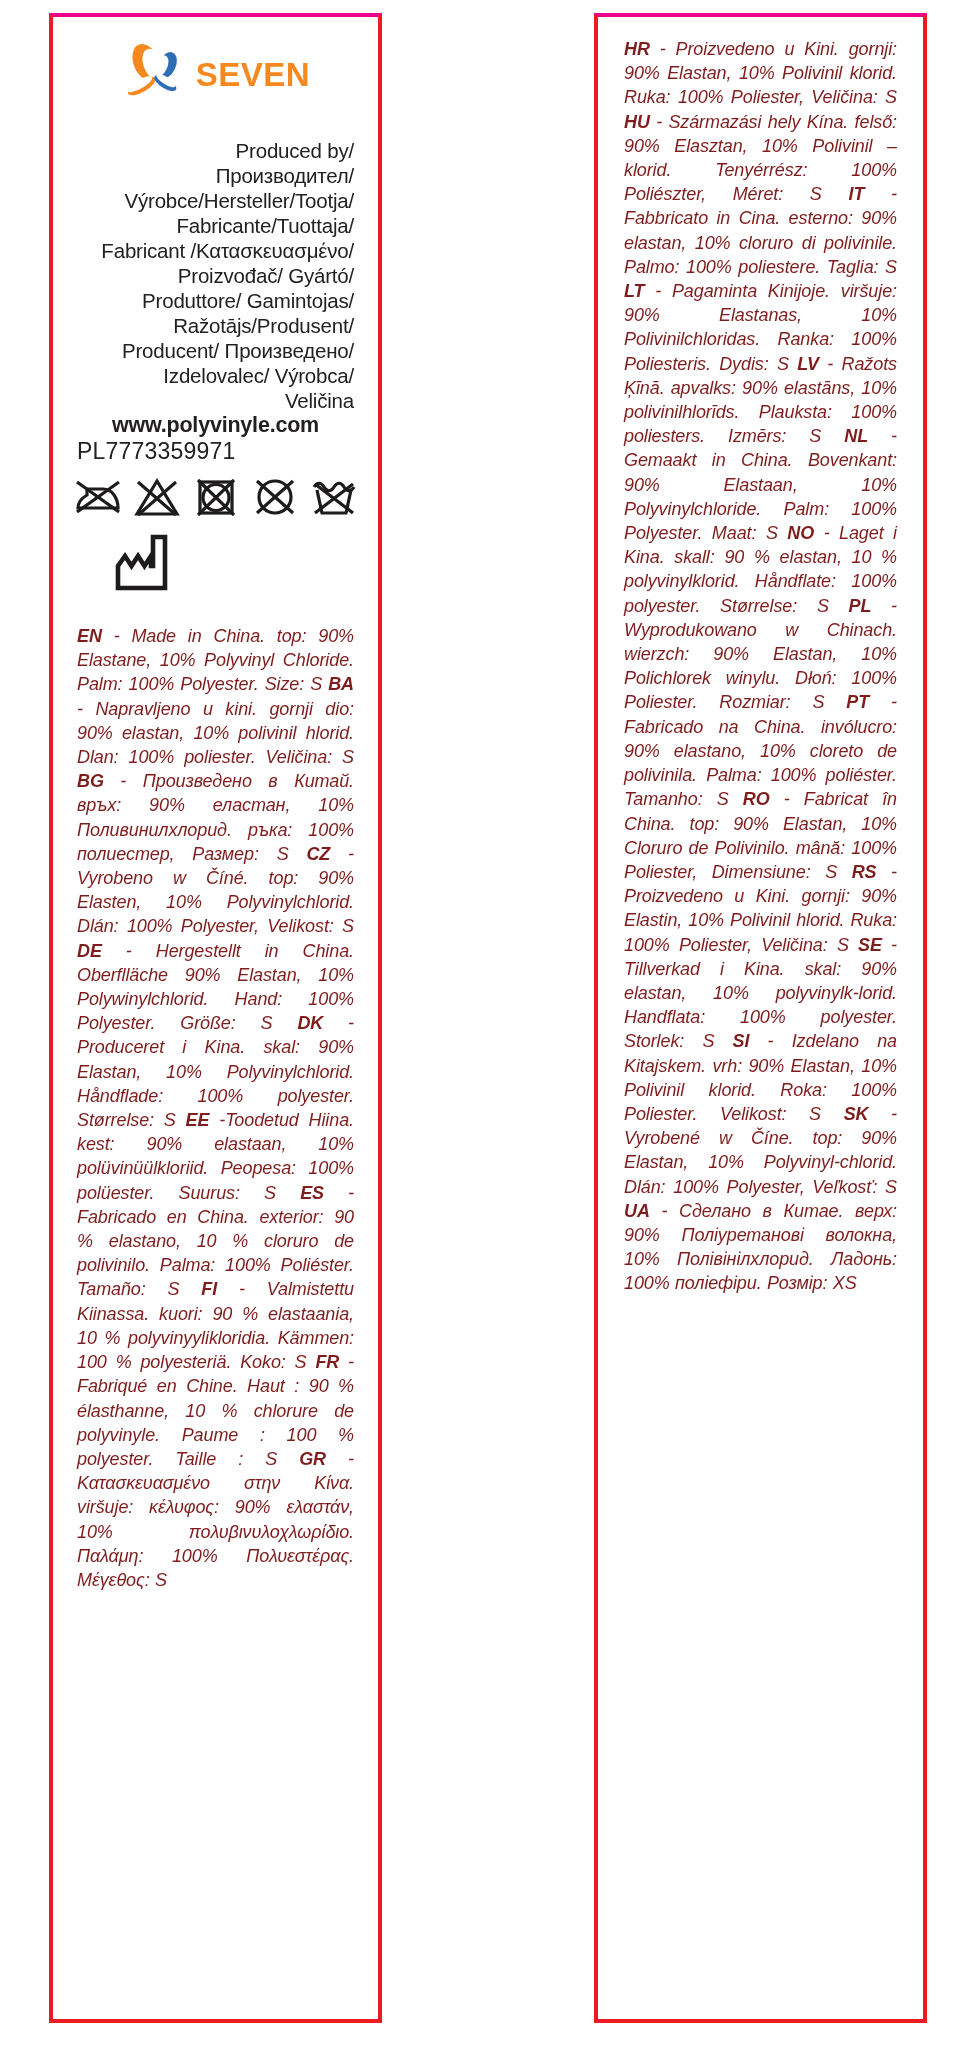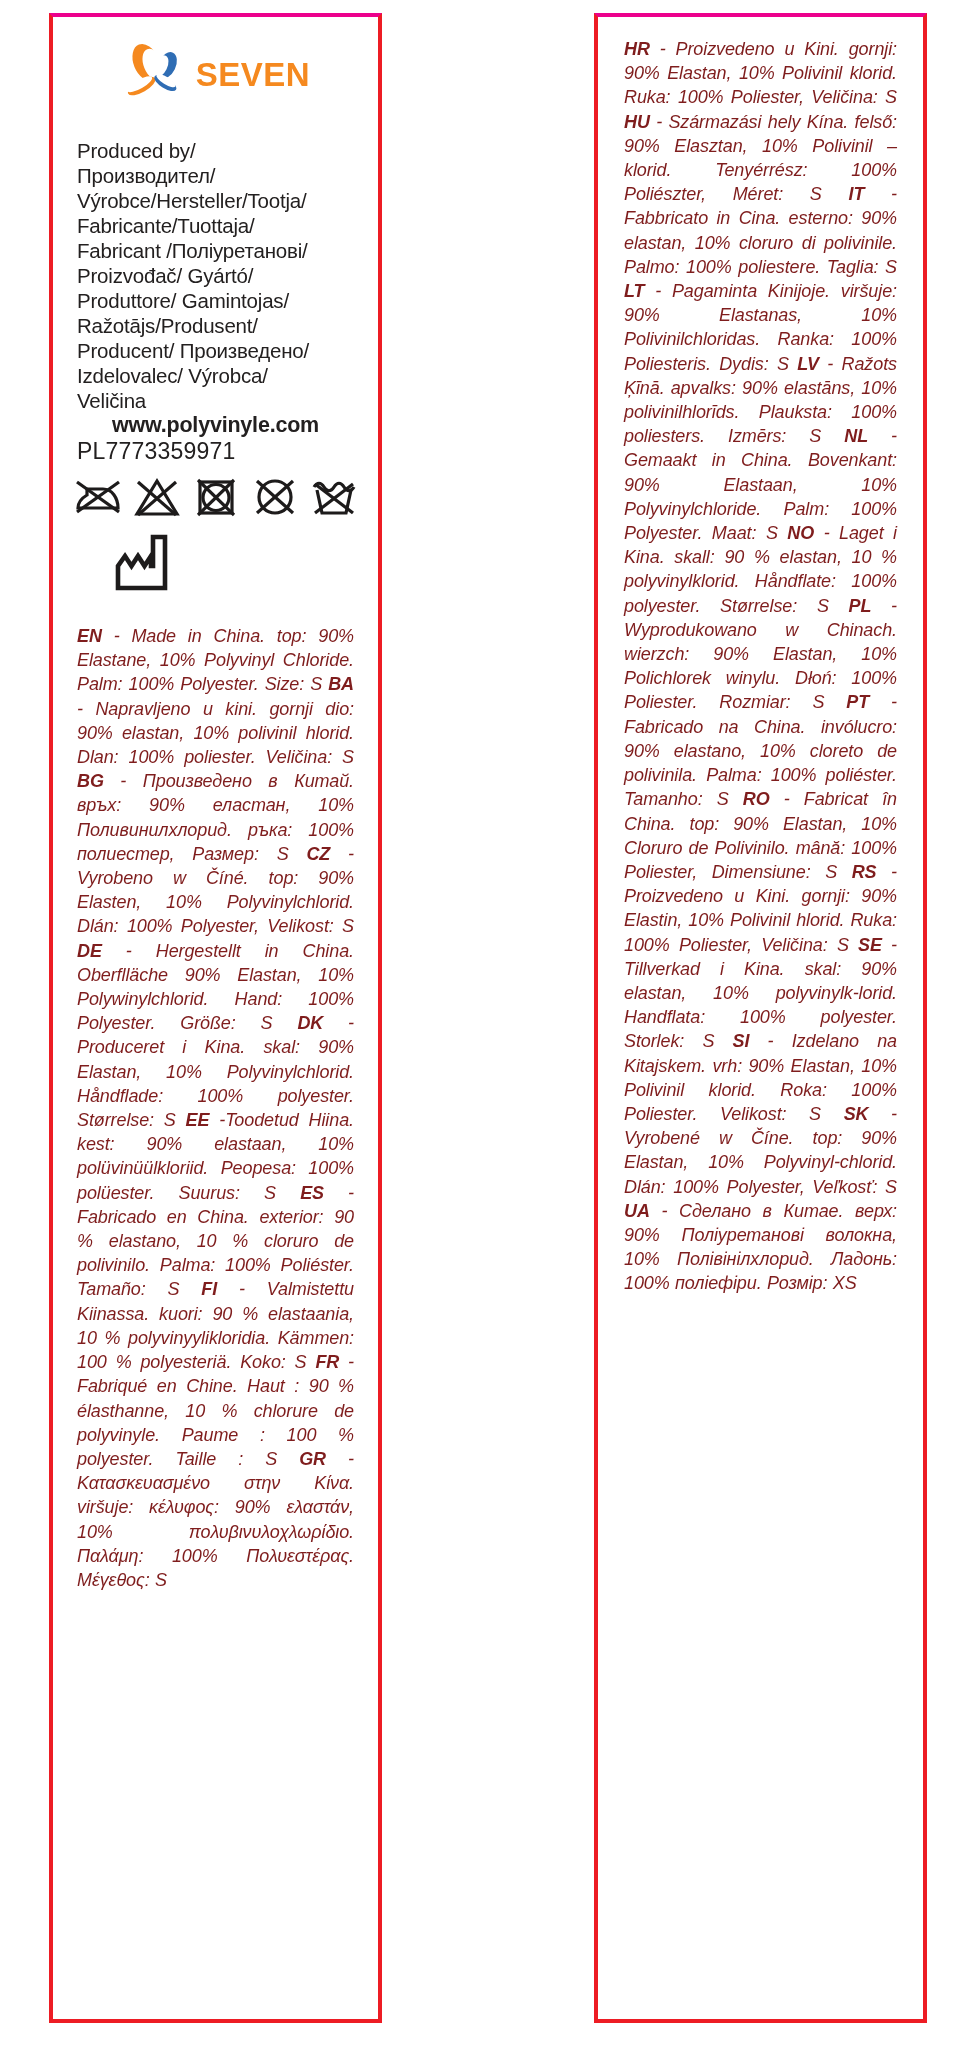--- a/index.html
+++ b/index.html
@@ -13,21 +13,21 @@
     box-sizing:border-box;background:#ffffff;
     border:4px solid #ed1c24;border-top:4px solid #ec008c;
     overflow:hidden;
   }
   #left-panel{left:49px;padding:0 24px;}
   #right-panel{left:594px;padding:0 26px;}
 
   .logo-row{margin-top:20px;display:flex;justify-content:center;align-items:center;gap:7px;}
   .brand-name{font-weight:700;font-size:33px;letter-spacing:0.5px;color:#f5891f;line-height:1;}
 
-  .produced-by{margin-top:27px;text-align:left;font-size:20.5px;line-height:25px;letter-spacing:-0.2px;}
+  .produced-by{margin-top:27px;text-align:right;font-size:20.5px;line-height:25px;letter-spacing:-0.2px;}
   .address{margin-top:21px;text-align:center;font-size:19.5px;line-height:21.5px;letter-spacing:-0.3px;}
   .website{text-align:center;font-weight:700;font-size:21.5px;line-height:25px;letter-spacing:-0.2px;}
   .vat{text-align:left;font-weight:400;font-size:23px;line-height:27px;letter-spacing:0.2px;}
 
   .care-row{margin-top:12px;display:flex;justify-content:center;align-items:center;gap:13px;}
   .care-row svg{display:block;}
   .factory-wrap{margin-top:14px;margin-left:34px;}
 
   .main-text{
     margin-top:29px;font-size:18px;line-height:24.2px;
@@ -70,21 +70,21 @@
       </svg>
     </span>
     <span class="brand-name">SEVEN</span>
   </div>
 
   <div class="produced-by">
       <div>Produced by/</div>
       <div>Производител/</div>
       <div>Výrobce/Hersteller/Tootja/</div>
       <div>Fabricante/Tuottaja/</div>
-      <div>Fabricant /Поліуретанові/</div>
+      <div>Fabricant /Κατασκευασμένο/</div>
       <div>Proizvođač/ Gyártó/</div>
       <div>Produttore/ Gamintojas/</div>
       <div>Ražotājs/Produsent/</div>
       <div>Producent/ Произведено/</div>
       <div>Izdelovalec/ Výrobca/</div>
       <div>Veličina</div>
     </div>
 
   <div class="website">www.polyvinyle.com</div>
   <div class="vat">PL7773359971</div>

